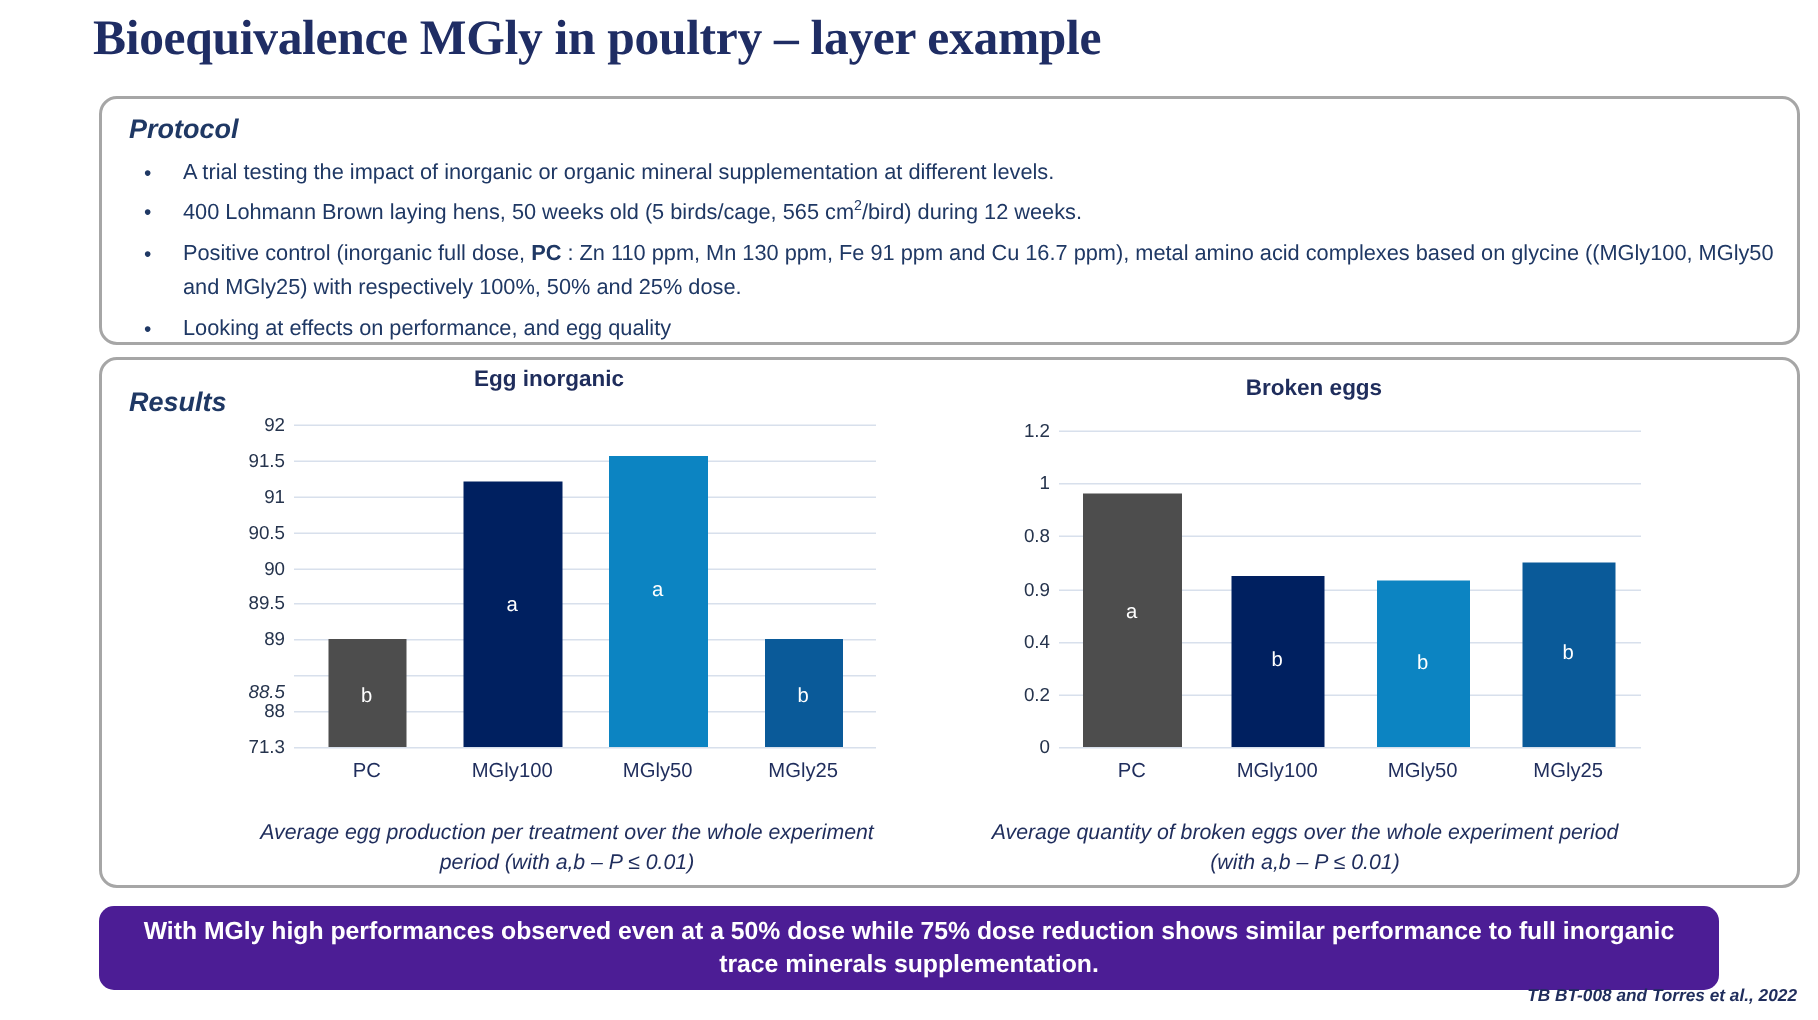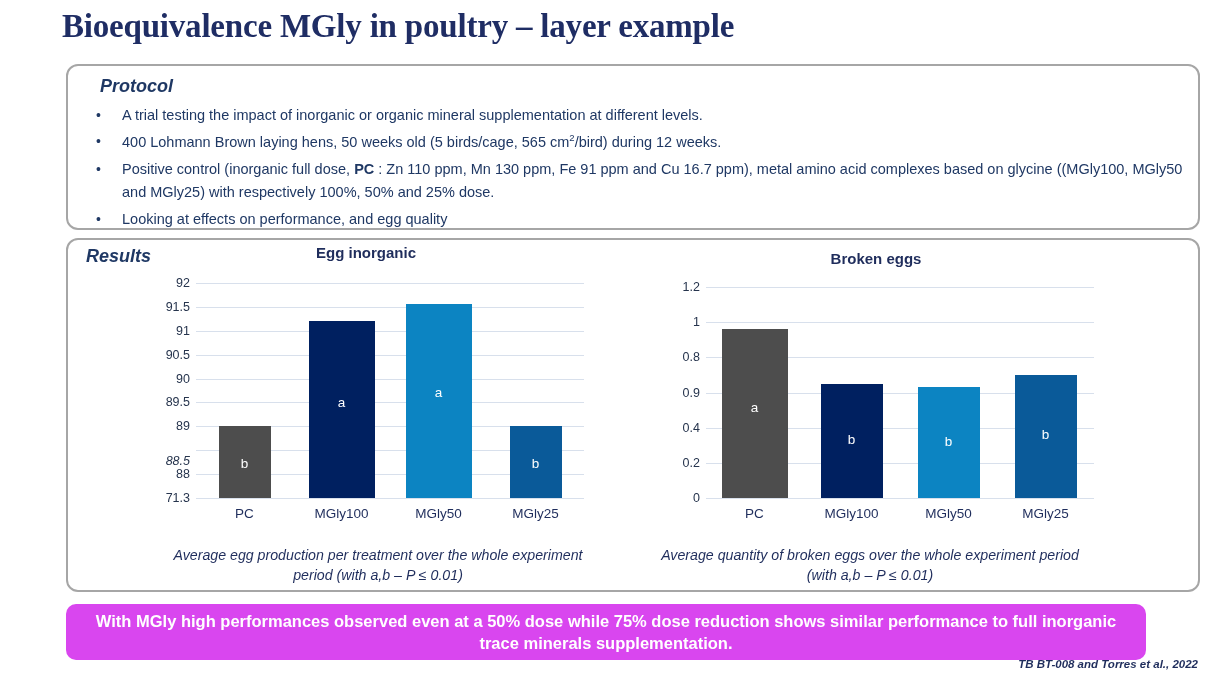--- a/index.html
+++ b/index.html
@@ -20,37 +20,37 @@
 
   
   .card{
     position:absolute;border:2px solid #A6A6A6;border-radius:12px;
     background:#ffffff;box-sizing:border-box;
   }
   .protocol-card{left:66px;top:64px;width:1134px;height:166px;}
   .card-heading{
     font-style:italic;font-weight:bold;color:#1F3864;font-size:18px;
   }
-  .protocol-heading{position:absolute;left:32px;top:10px;}
+  .protocol-heading{position:absolute;left:18px;top:10px;}
   .bullets{position:absolute;left:22px;top:38px;width:1095px;}
   .bullet{
     display:flex;align-items:flex-start;margin-bottom:3px;
     color:#1F3864;font-size:14.5px;line-height:1.62;
   }
   .bullet .dot{
     width:26px;flex:0 0 26px;text-align:left;padding-left:6px;
     color:#1F3864;font-size:14px;line-height:1.62;
   }
   .bullet .btxt{flex:1;}
   .bullet b{font-weight:bold;}
   sup{font-size:9.5px;vertical-align:super;}
 
   
   .results-card{left:66px;top:238px;width:1134px;height:354px;}
-  .results-heading{position:absolute;left:18px;top:6px;}
+  .results-heading{position:absolute;left:18px;top:18px;}
 
   .chart-title{
     position:absolute;font-size:15px;font-weight:bold;color:#1F2D5C;
     text-align:center;
   }
   .chart-title.left{left:180px;top:244px;width:372px;}
   .chart-title.right{left:690px;top:250px;width:372px;}
 
   
   .plot{position:absolute;}
@@ -75,21 +75,21 @@
   .caption{
     position:absolute;font-style:italic;font-size:14.2px;color:#1F2D5C;
     text-align:center;line-height:1.4;
   }
   .caption.left{left:168px;top:546px;width:420px;}
   .caption.right{left:660px;top:546px;width:420px;}
 
   
   .banner{
     position:absolute;left:66px;top:604px;width:1080px;height:56px;
-    background:#d946ef;border-radius:10px;
+    background:#4c1d95;border-radius:10px;
     display:flex;align-items:center;justify-content:center;
     box-sizing:border-box;padding:0 26px;
   }
   .banner-text{
     color:#ffffff;font-size:16.5px;font-weight:bold;text-align:center;
     line-height:1.35;
   }
   .footnote{
     position:absolute;right:14px;top:658px;
     font-style:italic;font-weight:bold;font-size:11.5px;color:#1F2D5C;

